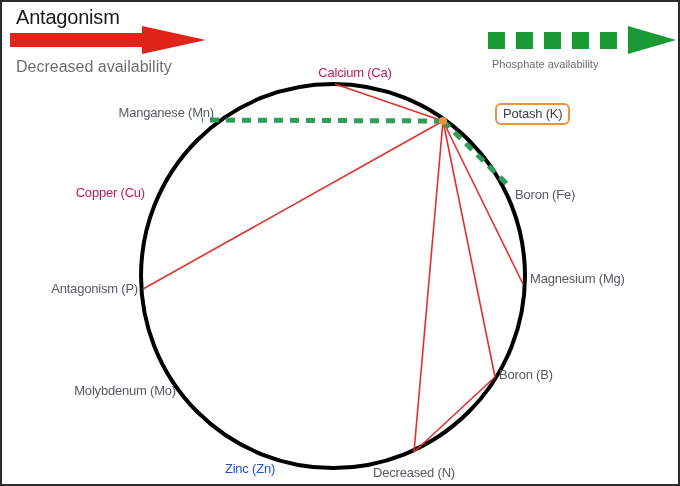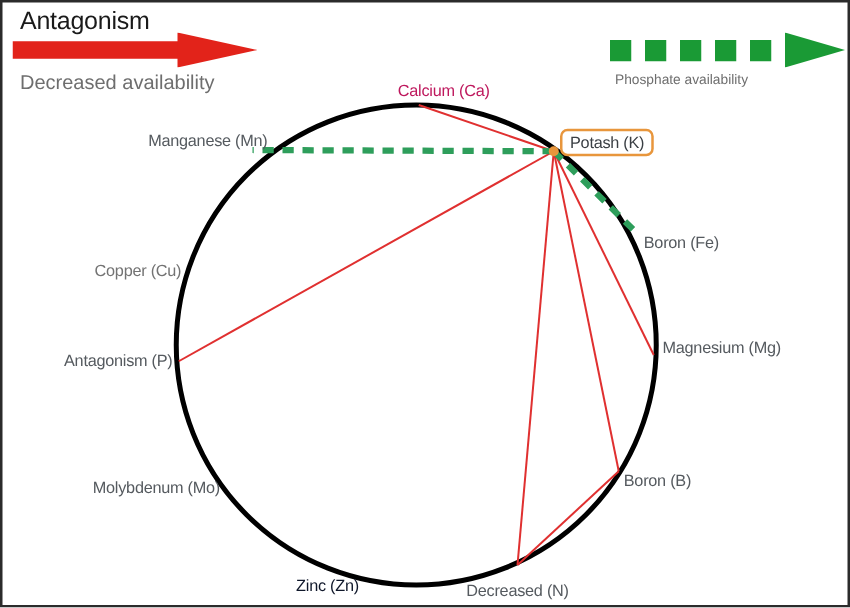--- a/index.html
+++ b/index.html
@@ -84,20 +84,21 @@
   #potash-label {
     position: absolute;
     font-size: 13px;
     color: #3a3f44;
     white-space: nowrap;
     border: 2px solid #e8963c;
     border-radius: 6px;
     padding: 1px 6px 2px 6px;
     background: #ffffff;
     letter-spacing: -0.2px;
+    margin-left: 47px;
   }
 </style>
 </head>
 <body>
 
 <div id="root">
 
   <div class="abs" id="antagonism-title">Antagonism</div>
 
 
@@ -135,22 +136,22 @@
         <line x1="441" y1="119" x2="509" y2="186" stroke="#2e9e5b" stroke-width="5" stroke-dasharray="9 7" stroke-linecap="butt"></line>
       </g>
     <circle id="potash-dot" r="4" fill="#e8963c" cx="441" cy="119"></circle>
   </svg>
 
   <div id="labels-layer">
       <div class="nutrient-label anchor-mid" style="left: 325px; top: 70px; color: #be185d; margin-left: 28px;">Calcium (Ca)</div>
       <div id="potash-label" style="position: absolute; left: 446px; top: 101px;">Potash (K)</div>
       <div class="nutrient-label anchor-start" style="left: 513px; top: 192px; color: rgb(85, 90, 95);">Boron (Fe)</div>
       <div class="nutrient-label anchor-start" style="left: 528px; top: 276px; color: rgb(85, 90, 95);">Magnesium (Mg)</div>
-      <div class="nutrient-label anchor-start" style="left: 497px; top: 382px; color: rgb(85, 90, 95);">Boron (B)</div>
+      <div class="nutrient-label anchor-start" style="left: 497px; top: 372px; color: rgb(85, 90, 95);">Boron (B)</div>
       <div class="nutrient-label anchor-mid" style="left: 412px; top: 470px; color: rgb(85, 90, 95);">Decreased (N)</div>
-      <div class="nutrient-label anchor-mid" style="left: 260px; top: 466px; color: #0f172a;">Zinc (Zn)</div>
+      <div class="nutrient-label anchor-mid" style="left: 248px; top: 466px; color: #1d4ed8;">Zinc (Zn)</div>
       <div class="nutrient-label anchor-end" style="left: 174px; top: 388px; color: rgb(85, 90, 95);">Molybdenum (Mo)</div>
       <div class="nutrient-label anchor-end" style="left: 136px; top: 286px; color: rgb(85, 90, 95);">Antagonism (P)</div>
-      <div class="nutrient-label anchor-end" style="left: 143px; top: 190px; color: #737373; margin-top: 24px;">Copper (Cu)</div>
+      <div class="nutrient-label anchor-end" style="left: 143px; top: 190px; color: #be185d;">Copper (Cu)</div>
       <div class="nutrient-label anchor-end" style="left: 212px; top: 110px; color: rgb(85, 90, 95);">Manganese (Mn)</div>
     </div>
 
 </div>
 
 </body></html>

